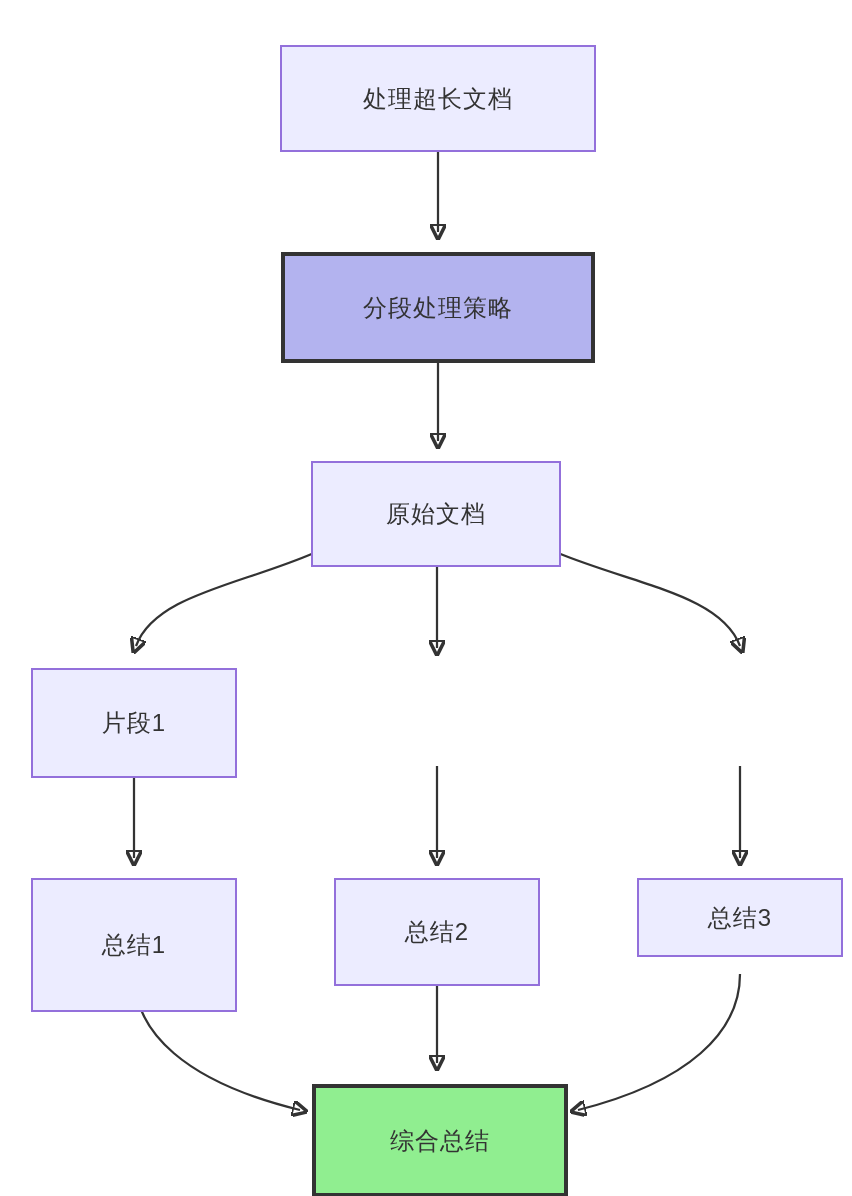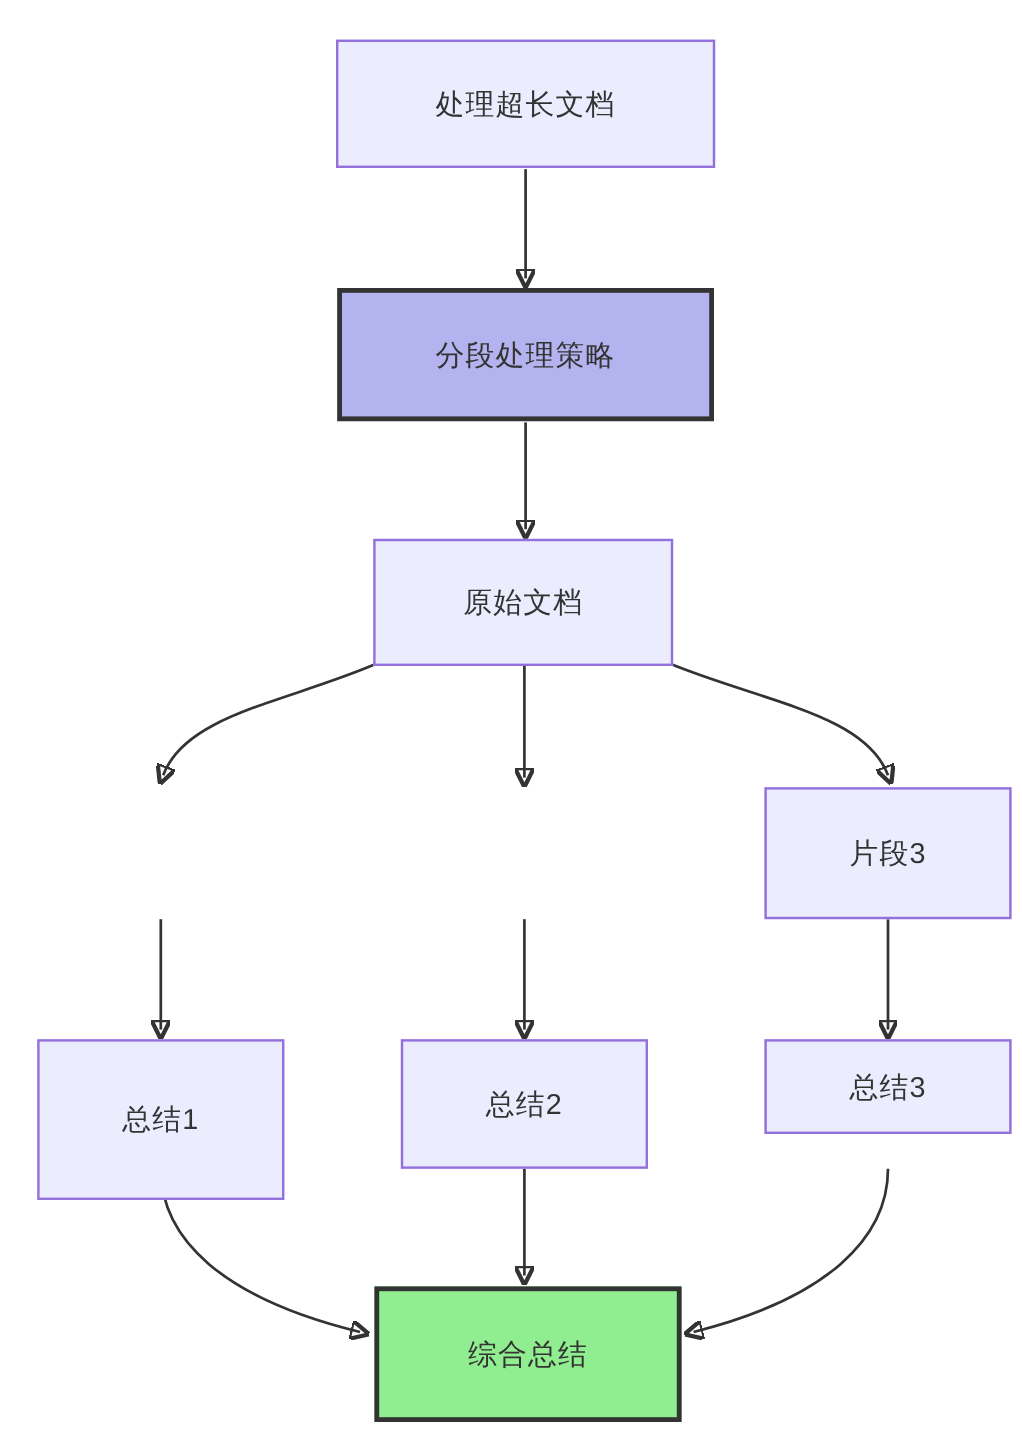--- a/index.html
+++ b/index.html
@@ -32,20 +32,21 @@
   .node {
     position: absolute;
     display: flex;
     align-items: center;
     justify-content: center;
     box-sizing: border-box;
     font-size: 24px;
     color: var(--text, #333333);
     text-align: center;
     letter-spacing: 1px;
+    margin-top: 12px;
   }
   .node--default {
     background: var(--node-fill, #ECECFF);
     border: 2px solid var(--node-border, #9370DB);
   }
   .node--highlight {
     background: var(--highlight-fill, #B3B3EF);
     border: 4px solid var(--highlight-border, #333333);
   }
   .node--result {
@@ -82,25 +83,25 @@
   </div>
 
   <div class="node node--default" style="left:311px; top:449px; width:250px; height:106px;">
     <span>原始文档</span>
   </div>
 
   <div class="node node--highlight" style="left:281px; top:240px; width:314px; height:111px;">
     <span>分段处理策略</span>
   </div>
 
+  <div class="node node--default" style="left:31px; top:656px; width:206px; height:110px;">
+    <span>片段1</span>
+  </div>
 
 
-  <div class="node node--default" style="left:637px; top:656px; width:206px; height:110px;">
-    <span>片段3</span>
-  </div>
 
   <div class="node node--default" style="left:31px; top:866px; width:206px; height:134px;">
     <span>总结1</span>
   </div>
 
   <div class="node node--default" style="left:334px; top:866px; width:206px; height:108px;">
     <span>总结2</span>
   </div>
 
   <div class="node node--default" style="left:637px; top:866px; width:206px; height:79px;">

